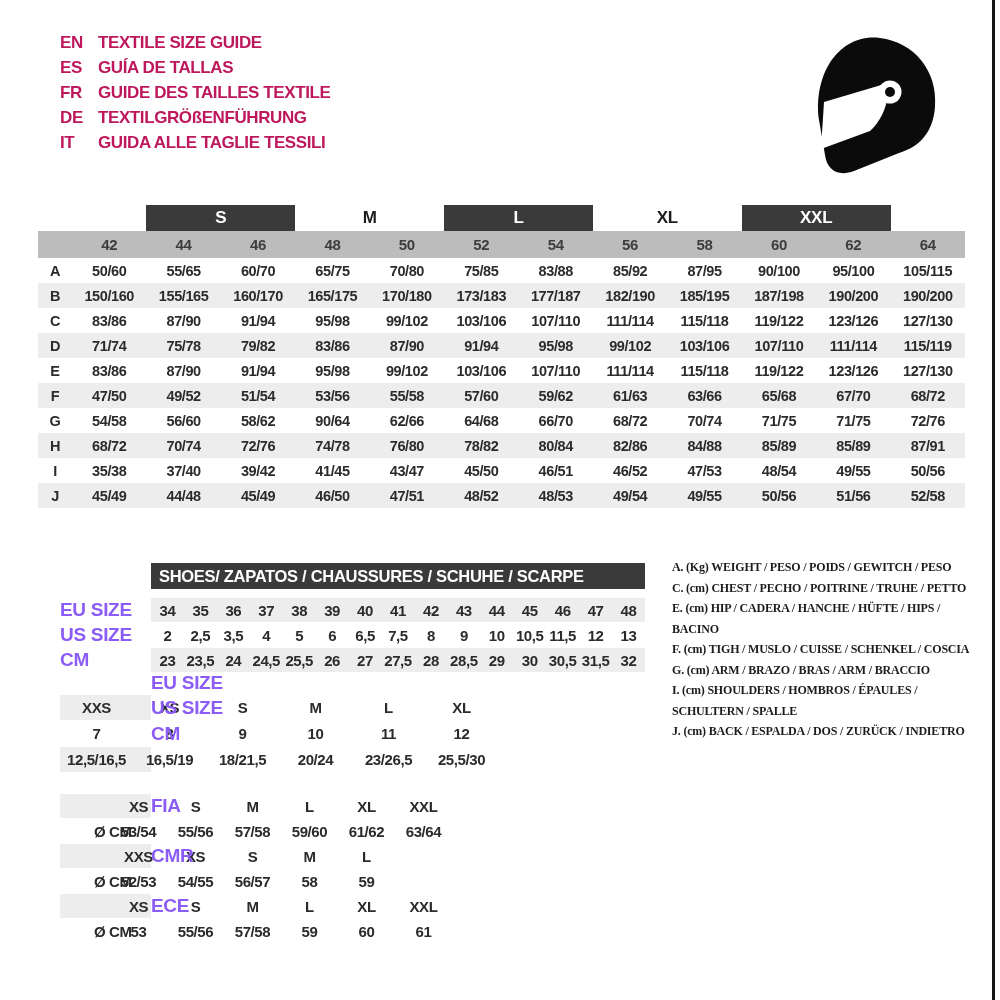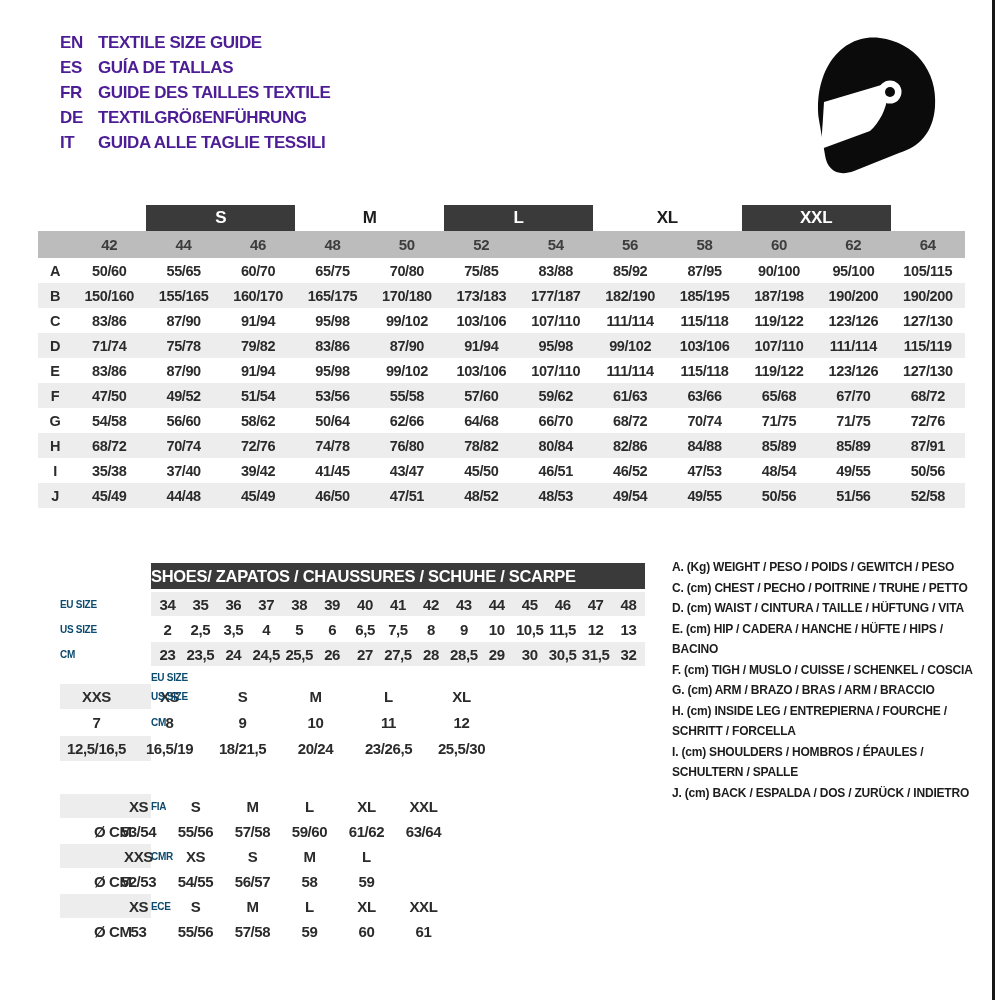--- a/index.html
+++ b/index.html
@@ -4,21 +4,21 @@
 <style>
   html,body{margin:0;padding:0;}
   body{
     width:1000px;height:1000px;position:relative;background:#ffffff;
     font-family:"Liberation Sans","DejaVu Sans",sans-serif;
     color:#222;overflow:hidden;
     -webkit-font-smoothing:antialiased;
   }
   
   #lang-block{position:absolute;left:60px;top:30px;}
-  .lang-row{display:flex;height:25px;align-items:center;font-weight:bold;font-size:17px;letter-spacing:-0.4px;color:#4c1d95;}
+  .lang-row{display:flex;height:25px;align-items:center;font-weight:bold;font-size:17px;letter-spacing:-0.4px;color:#be185d;}
   .lang-code{width:38px;}
   
   #helmet-art{position:absolute;left:800px;top:25px;width:150px;height:155px;}
   
   #edge-line{position:absolute;left:992px;top:0;width:3px;height:1000px;background:#161616;}
   
   #textile-table{position:absolute;left:38px;top:205px;width:927px;}
   .tx-grid{display:grid;grid-template-columns:34px repeat(12,1fr);}
   #size-band-row{height:26px;}
   .size-band{display:flex;align-items:center;justify-content:center;font-weight:bold;font-size:17px;letter-spacing:-0.3px;color:#1c1c1c;}
@@ -27,33 +27,33 @@
   #size-number-row .cell{display:flex;align-items:center;justify-content:center;font-weight:bold;font-size:15px;color:#3d3d3d;letter-spacing:-0.3px;}
   .t-row{height:25px;}
   .t-row.shaded{background:#ededed;}
   .t-row .cell{display:flex;align-items:center;justify-content:center;font-weight:bold;font-size:14.5px;color:#2b2b2b;letter-spacing:-0.4px;}
   .t-row .letter{justify-content:center;}
   
   .section{position:absolute;left:60px;display:grid;grid-template-columns:91px 494px;row-gap:1px;}
   #shoes-section{top:563px;}
   #gloves-section{top:672px;}
   #helmet-section{top:793px;}
-  .side-cell{display:flex;align-items:center;font-weight:bold;font-size:10px;color:#0c4a6e;letter-spacing:-0.3px;}
+  .side-cell{display:flex;align-items:center;font-weight:bold;font-size:19px;color:#8b5cf6;letter-spacing:-0.3px;}
   .sub-header{grid-column:2;height:26px;background:#3a3a3a;color:#fff;display:flex;align-items:center;
-    font-weight:bold;font-size:16.5px;letter-spacing:-0.3px;box-sizing:border-box;margin-bottom:2px;}
+    font-weight:bold;font-size:16.5px;letter-spacing:-0.3px;padding-left:8px;box-sizing:border-box;margin-bottom:8px;}
   .strip{display:grid;}
   .strip.stripe{background:#ededed;}
   .strip .cell{display:flex;align-items:center;justify-content:center;font-weight:bold;font-size:15px;color:#2b2b2b;letter-spacing:-0.4px;white-space:nowrap;}
   .strip .cell.unit{justify-content:flex-start;padding-left:2px;margin-left:32px;}
   .shoes-strip{grid-template-columns:repeat(15,1fr);height:24px;}
   .gloves-strip{grid-template-columns:repeat(6,73px) 1fr;height:25px;}
   .helmet-strip{grid-template-columns:50px repeat(6,57px) 1fr;height:24px;}
   
   #legend{position:absolute;left:672px;top:557px;width:316px;}
-  .legend-item{font-weight:bold;font-size:12px;line-height:20.5px;color:#1c1c1c;letter-spacing:-0.2px;}
+  .legend-item{font-weight:bold;font-size:12px;line-height:20.5px;color:#1c1c1c;letter-spacing:-0.2px;font-family:Liberation Serif, serif;}
 </style>
 </head>
 <body>
 
 <div id="lang-block">
     <div class="lang-row">
       <div class="lang-code">EN</div>
       <div class="lang-title">TEXTILE SIZE GUIDE</div>
     </div>
     <div class="lang-row">
@@ -195,21 +195,21 @@
         <div class="cell">63/66</div>
         <div class="cell">65/68</div>
         <div class="cell">67/70</div>
         <div class="cell">68/72</div>
       </div>
       <div class="tx-grid t-row">
         <div class="cell letter">G</div>
         <div class="cell">54/58</div>
         <div class="cell">56/60</div>
         <div class="cell">58/62</div>
-        <div class="cell">50/64</div>
+        <div class="cell">90/64</div>
         <div class="cell">62/66</div>
         <div class="cell">64/68</div>
         <div class="cell">66/70</div>
         <div class="cell">68/72</div>
         <div class="cell">70/74</div>
         <div class="cell">71/75</div>
         <div class="cell">71/75</div>
         <div class="cell">72/76</div>
       </div>
       <div class="tx-grid t-row shaded">
@@ -410,20 +410,18 @@
       <div class="cell">57/58</div>
       <div class="cell">59</div>
       <div class="cell">60</div>
       <div class="cell">61</div>
     </div>
   </div>
 
 <div id="legend">
     <div class="legend-item">A. (Kg) WEIGHT / PESO / POIDS / GEWITCH / PESO</div>
     <div class="legend-item">C. (cm) CHEST / PECHO / POITRINE / TRUHE / PETTO</div>
-    <div class="legend-item">D. (cm) WAIST / CINTURA / TAILLE / HÜFTUNG / VITA</div>
     <div class="legend-item">E. (cm) HIP / CADERA / HANCHE / HÜFTE / HIPS / BACINO</div>
     <div class="legend-item">F. (cm) TIGH / MUSLO / CUISSE / SCHENKEL / COSCIA</div>
     <div class="legend-item">G. (cm) ARM / BRAZO / BRAS / ARM / BRACCIO</div>
-    <div class="legend-item">H. (cm) INSIDE LEG / ENTREPIERNA / FOURCHE / SCHRITT / FORCELLA</div>
     <div class="legend-item">I. (cm) SHOULDERS / HOMBROS / ÉPAULES / SCHULTERN / SPALLE</div>
     <div class="legend-item">J. (cm) BACK / ESPALDA / DOS / ZURÜCK / INDIETRO</div>
   </div>
 
 </body></html>

